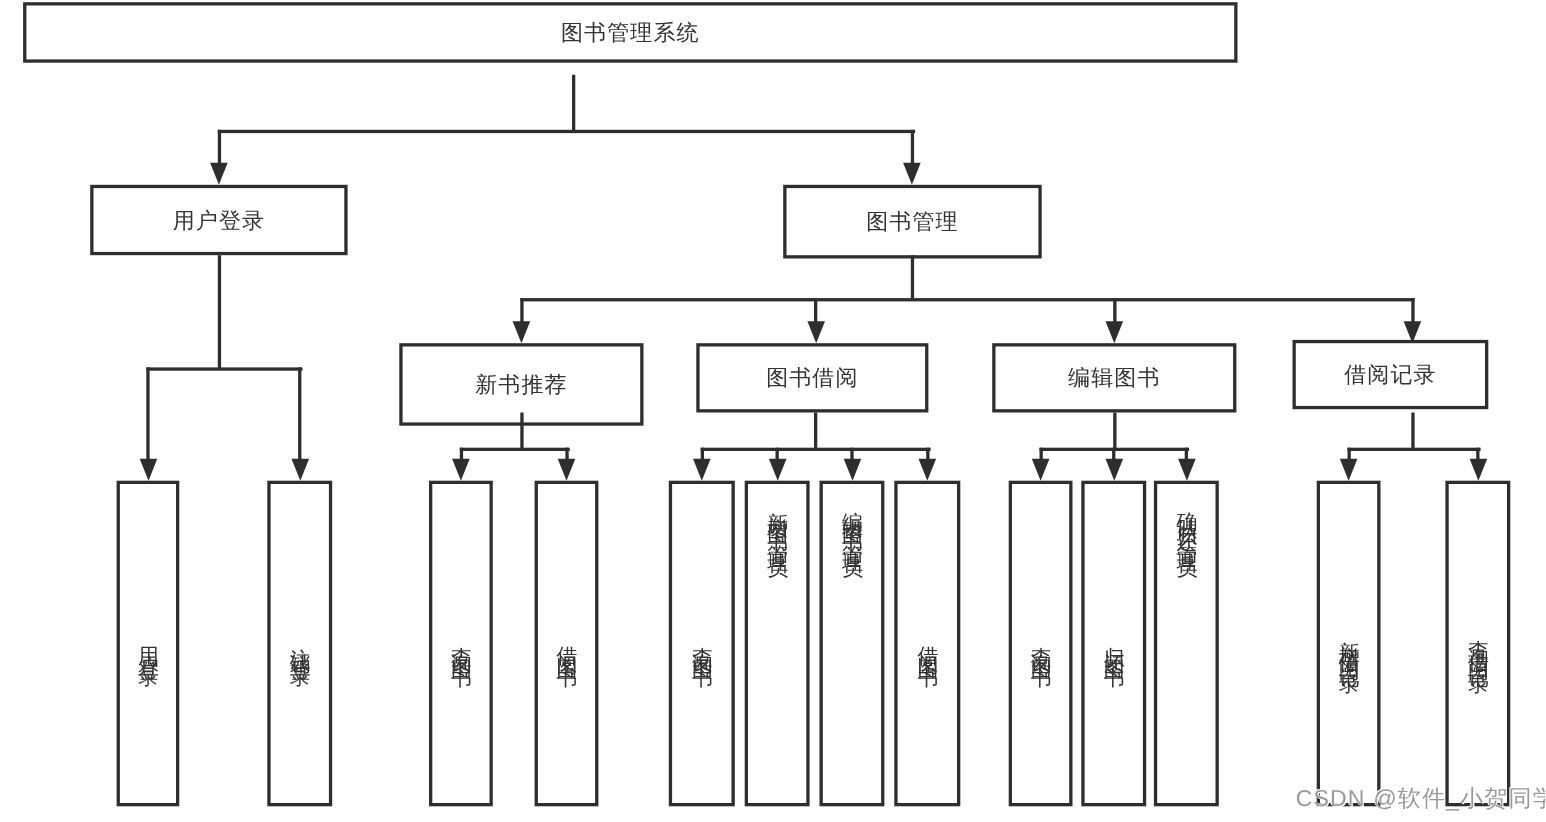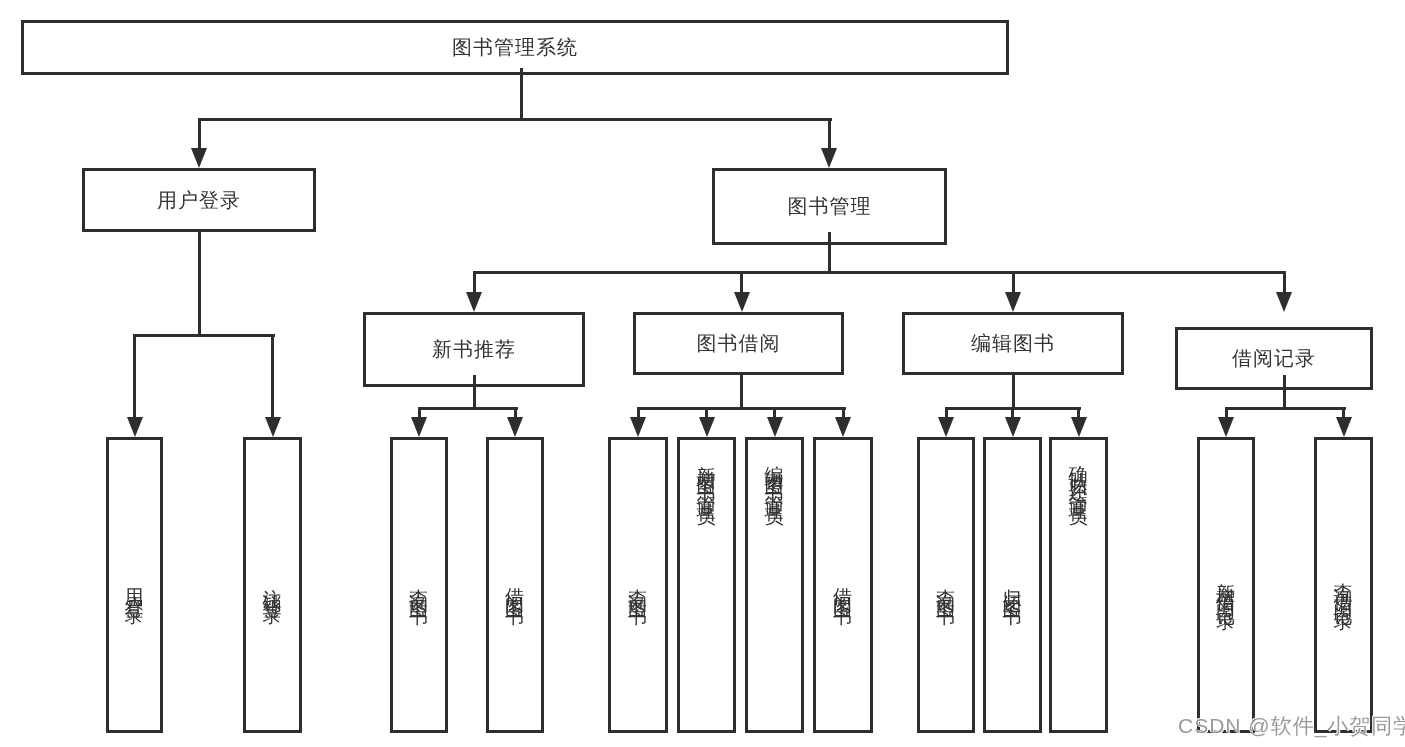--- a/index.html
+++ b/index.html
@@ -28,41 +28,41 @@
     position:absolute;left:1178px;top:712px;z-index:5;
     font-size:21px;color:#9a9a9a;letter-spacing:1px;white-space:nowrap;
     text-shadow:1px 1px 0 #ffffff,-1px -1px 0 #ffffff;
   }
 </style>
 </head>
 <body>
 
 <div class="canvas">
 
-  <div class="node hnode" style="left:21px;top:20px;width:988px;height:55px">
+  <div class="node hnode" style="left:21px;top:2px;width:1104px;height:55px">
     <span>图书管理系统</span>
   </div>
 
   <div class="node hnode" style="left:82px;top:168px;width:234px;height:64px">
     <span>用户登录</span>
   </div>
-  <div class="node hnode" style="left:712px;top:168px;width:235px;height:77px">
+  <div class="node hnode" style="left:712px;top:168px;width:235px;height:67px">
     <span>图书管理</span>
   </div>
 
   <div class="node hnode" style="left:363px;top:312px;width:222px;height:75px">
     <span>新书推荐</span>
   </div>
   <div class="node hnode" style="left:633px;top:312px;width:211px;height:63px">
     <span>图书借阅</span>
   </div>
   <div class="node hnode" style="left:902px;top:312px;width:222px;height:63px">
     <span>编辑图书</span>
   </div>
-  <div class="node hnode" style="left:1175px;top:327px;width:198px;height:63px">
+  <div class="node hnode" style="left:1175px;top:309px;width:178px;height:63px">
     <span>借阅记录</span>
   </div>
 
   <div class="node vnode" style="left:106px;top:437px;width:57px;height:296px">
     <span class="vtext">用户登录</span>
   </div>
   <div class="node vnode" style="left:243px;top:437px;width:59px;height:296px">
     <span class="vtext">注销登录</span>
   </div>
 

